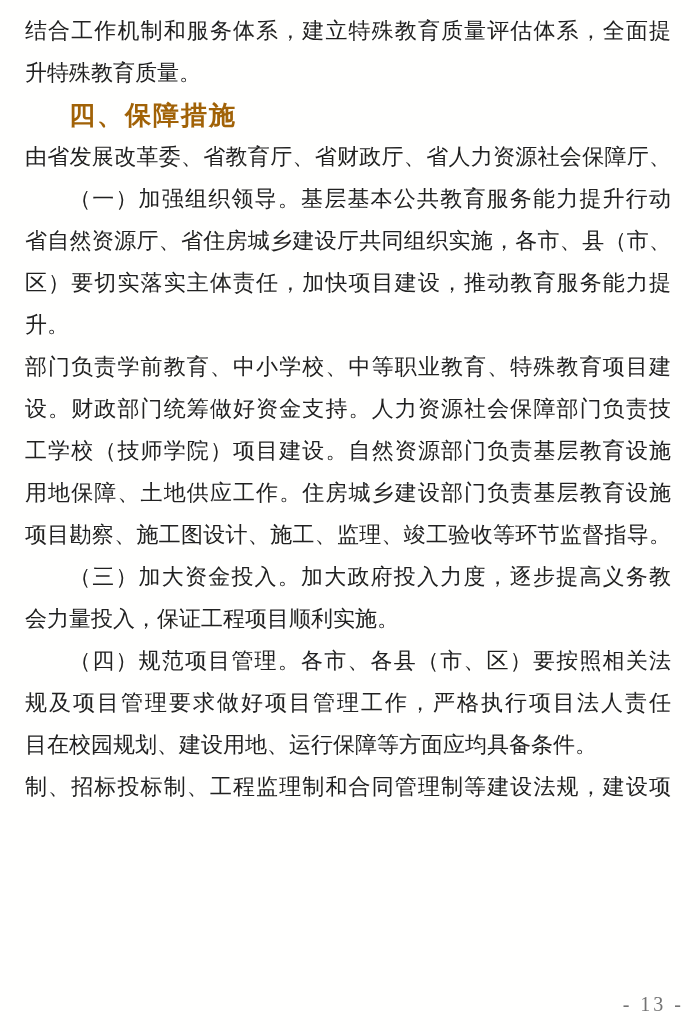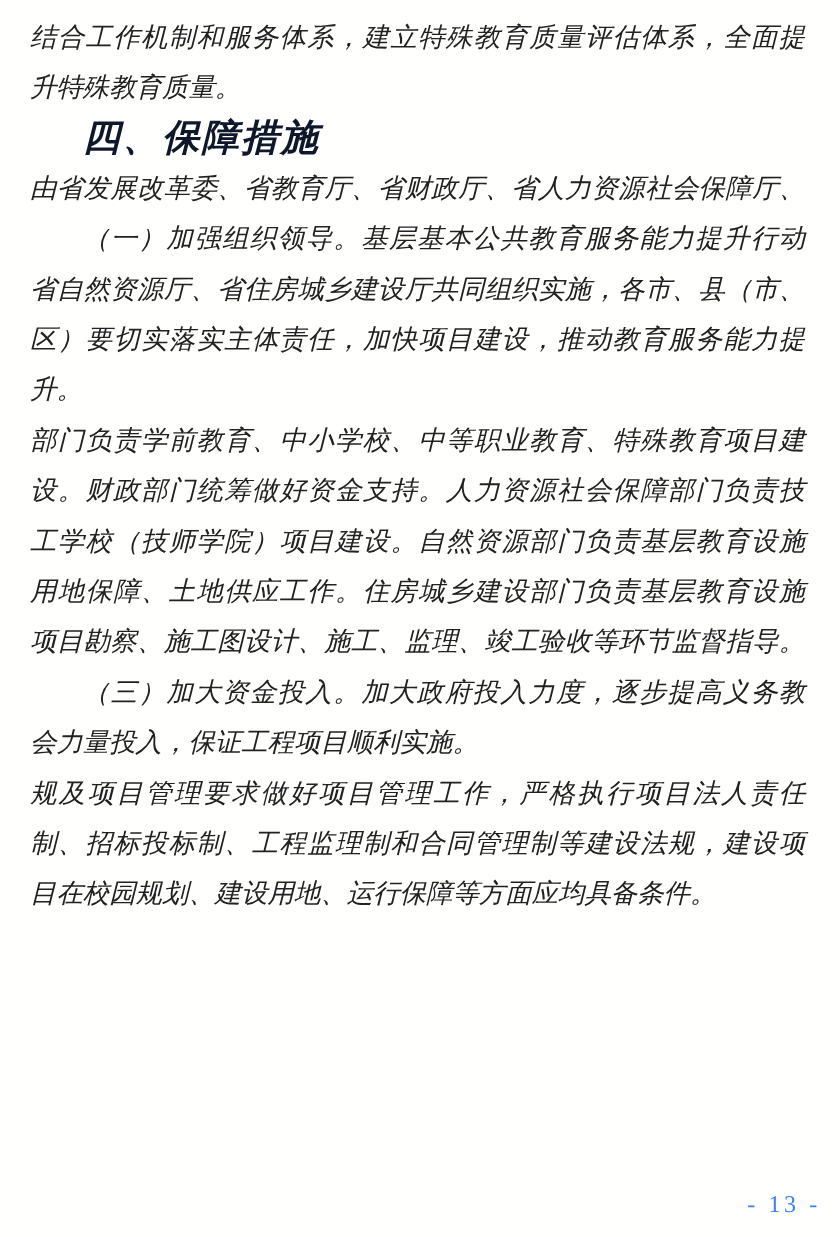--- a/index.html
+++ b/index.html
@@ -21,43 +21,42 @@
     left: 25px;
     width: 646px;
   }
   .line {
     height: 42px;
     line-height: 42px;
     font-size: 22px;
     color: #212121;
     white-space: nowrap;
     font-family: "Liberation Serif", serif;
-    font-style: italic;
   }
   .line.fill {
     white-space: normal;
     text-align: justify;
     text-align-last: justify;
   }
   .line.indent {
     padding-left: 44px;
   }
   .line.heading {
     font-family: "Liberation Sans", sans-serif;
     font-weight: bold;
-    color: #0f172a;
-    font-size: 31px;
+    color: #a16207;
+    font-size: 26px;
     letter-spacing: 2px;
   }
   .footer {
     position: absolute;
     top: 993px;
     right: 16px;
     font-size: 20px;
-    color: #3b82f6;
+    color: #737373;
     font-family: "Liberation Serif", serif;
     letter-spacing: 3px;
   }
 </style>
 </head>
 <body>
 
 <div class="page">
   <div class="text-block">
       <div class="line fill">结合工作机制和服务体系，建立特殊教育质量评估体系，全面提</div>
@@ -68,18 +67,19 @@
       <div class="line fill">省自然资源厅、省住房城乡建设厅共同组织实施，各市、县（市、</div>
       <div class="line fill">区）要切实落实主体责任，加快项目建设，推动教育服务能力提</div>
       <div class="line">升。</div>
       <div class="line fill">部门负责学前教育、中小学校、中等职业教育、特殊教育项目建</div>
       <div class="line fill">设。财政部门统筹做好资金支持。人力资源社会保障部门负责技</div>
       <div class="line fill">工学校（技师学院）项目建设。自然资源部门负责基层教育设施</div>
       <div class="line fill">用地保障、土地供应工作。住房城乡建设部门负责基层教育设施</div>
       <div class="line fill">项目勘察、施工图设计、施工、监理、竣工验收等环节监督指导。</div>
       <div class="line indent fill">（三）加大资金投入。加大政府投入力度，逐步提高义务教</div>
       <div class="line">会力量投入，保证工程项目顺利实施。</div>
+      <div class="line indent fill">（四）规范项目管理。各市、各县（市、区）要按照相关法</div>
       <div class="line fill">规及项目管理要求做好项目管理工作，严格执行项目法人责任</div>
+      <div class="line">目在校园规划、建设用地、运行保障等方面应均具备条件。</div>
       <div class="line fill">制、招标投标制、工程监理制和合同管理制等建设法规，建设项</div>
-      <div class="line">目在校园规划、建设用地、运行保障等方面应均具备条件。</div>
     </div>
   <div class="footer">- 13 -</div>
 </div>
 
 </body></html>

